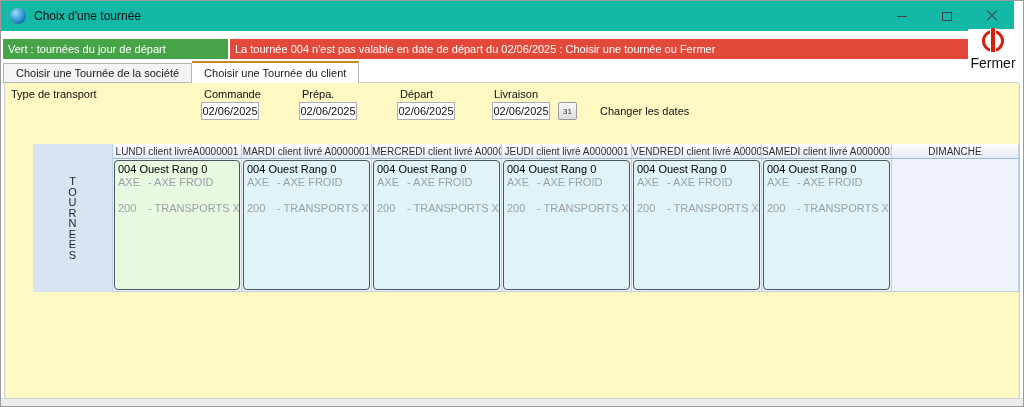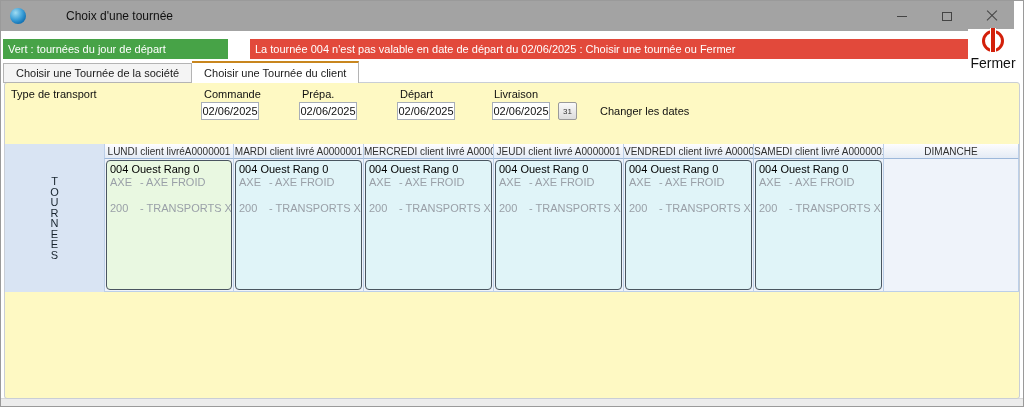--- a/index.html
+++ b/index.html
@@ -1,20 +1,20 @@
 <!DOCTYPE html>
 <html><head>
 <meta charset="utf-8">
 <style>
   * { margin:0; padding:0; box-sizing:border-box; }
   html,body { width:1024px; height:407px; background:#fff; font-family:"Liberation Sans", sans-serif; }
   .window { position:absolute; inset:0; width:1024px; height:407px; background:#fff; border:1px solid #9a9a9a; overflow:hidden; }
 
   
-  .titlebar { position:absolute; top:0; left:0; right:9px; height:30px; background:#a3a3a3; display:flex; align-items:center;gap:32px; }
+  .titlebar { position:absolute; top:0; left:0; right:9px; height:30px; background:#14b8a6; display:flex; align-items:center; }
   .app-icon { width:16px; height:16px; border-radius:50%; margin:0 8px 0 9px;
               background:radial-gradient(circle at 35% 30%, #9fdcf2 0%, #3da0d8 45%, #1272b4 75%, #0b5a96 100%); }
   .win-title { font-size:12px; color:#101010; }
   .win-controls { margin-left:auto; display:flex; height:30px; }
   .win-btn { width:45px; height:30px; display:flex; align-items:center; justify-content:center; cursor:default; }
   .glyph-min { width:10px; height:1px; background:#444; display:block; }
   .glyph-max { width:10px; height:9px; border:1px solid #444; display:block; }
   .glyph-close { width:12px; height:12px; position:relative; display:block; }
   .glyph-close::before, .glyph-close::after { content:""; position:absolute; left:-1px; top:5px; width:14px; height:1.2px; background:#444; }
   .glyph-close::before { transform:rotate(45deg); }
@@ -47,21 +47,21 @@
   .combo { position:absolute; left:3px; top:16px; width:151px; height:20px; border:1px solid #a8aeb8; background:#fff; display:flex; align-items:center; font-size:11px; color:#101010; cursor:default; }
   .combo-text { padding-left:4px; flex:1; }
   .combo-btn { width:17px; height:100%; background:#e4e4e4; border-left:1px solid #b6b6b6; display:flex; align-items:center; justify-content:center; }
   .dd-arrow { width:0; height:0; border-left:4px solid transparent; border-right:4px solid transparent; border-top:4px solid #4a4a4a; }
   .date-input { position:absolute; top:16px; width:58px; height:18px; border:1px solid #a8aeb8; font-family:"Liberation Sans", sans-serif; font-size:11px; text-align:center; color:#101010; background:#fff; }
   .cal-btn { position:absolute; left:553px; top:16px; width:19px; height:18px; border:1px solid #9a9a9a; background:linear-gradient(#fafafa,#dcdcdc); border-radius:2px; display:flex; align-items:center; justify-content:center; font-size:8px; color:#333; cursor:pointer; }
   .change-dates { position:absolute; left:595px; top:19px; font-size:11px; color:#101010; white-space:nowrap; }
 
   
   .grid { position:absolute; left:0; top:61px; width:1014px; height:148px; display:flex; }
-  .row-label { width:99px; height:100%; background:#d9e4f3; display:flex; align-items:center; justify-content:center; }
+  .row-label { width:79px; height:100%; background:#d9e4f3; display:flex; align-items:center; justify-content:center;margin-left:28px; }
   .vtext { width:11px; font-size:11px; line-height:10.5px; color:#18242e; word-break:break-all; text-align:center; }
   .day-col { width:130px; display:flex; flex-direction:column; }
   .day-col.last { flex:1; }
   .day-header { height:15px; font-size:10px; color:#303030; text-align:center; line-height:15px; white-space:nowrap; overflow:hidden;
                 background:linear-gradient(#fdfdfe,#e4ebf5); border-bottom:1px solid #9db8da; border-right:1px solid #bccfe8; }
   .day-col.first .day-header { border-left:1px solid #bccfe8; }
   .day-body { flex:1; background:#eff3fa; border-right:1px solid #bccfe8; border-bottom:1px solid #bccfe8; position:relative; }
   .day-col.first .day-body { border-left:1px solid #bccfe8; }
   .card { position:absolute; inset:1px; border:1px solid #4a5560; border-radius:4px; padding:1px 3px; cursor:pointer; overflow:hidden; }
   .card-title { font-size:11px; color:#000; line-height:14px; white-space:nowrap; }
@@ -87,21 +87,21 @@
       <div class="win-btn">
           <span class="glyph-max"></span>
         </div>
       <div class="win-btn">
           <span class="glyph-close"></span>
         </div>
     </div>
   </div>
 
   <div class="banner banner-green" style="background-color: rgb(71, 163, 71);">Vert : tournées du jour de départ</div>
-  <div class="banner banner-red" style="background-color: rgb(226, 73, 59); margin-left: 20px;">La tournée 004 n'est pas valable en date de départ du 02/06/2025 : Choisir une tournée ou Fermer</div>
+  <div class="banner banner-red" style="background-color: rgb(226, 73, 59);">La tournée 004 n'est pas valable en date de départ du 02/06/2025 : Choisir une tournée ou Fermer</div>
 
   <div class="fermer-btn">
     <span class="power-icon" style="color: rgb(211, 32, 10);"></span>
     <span class="fermer-label">Fermer</span>
   </div>
 
   <div class="tabs">
     <div class="tab">Choisir une Tournée de la société</div>
     <div class="tab active" style="border-top-color: rgb(200, 134, 30);">Choisir une Tournée du client</div>
   </div>

